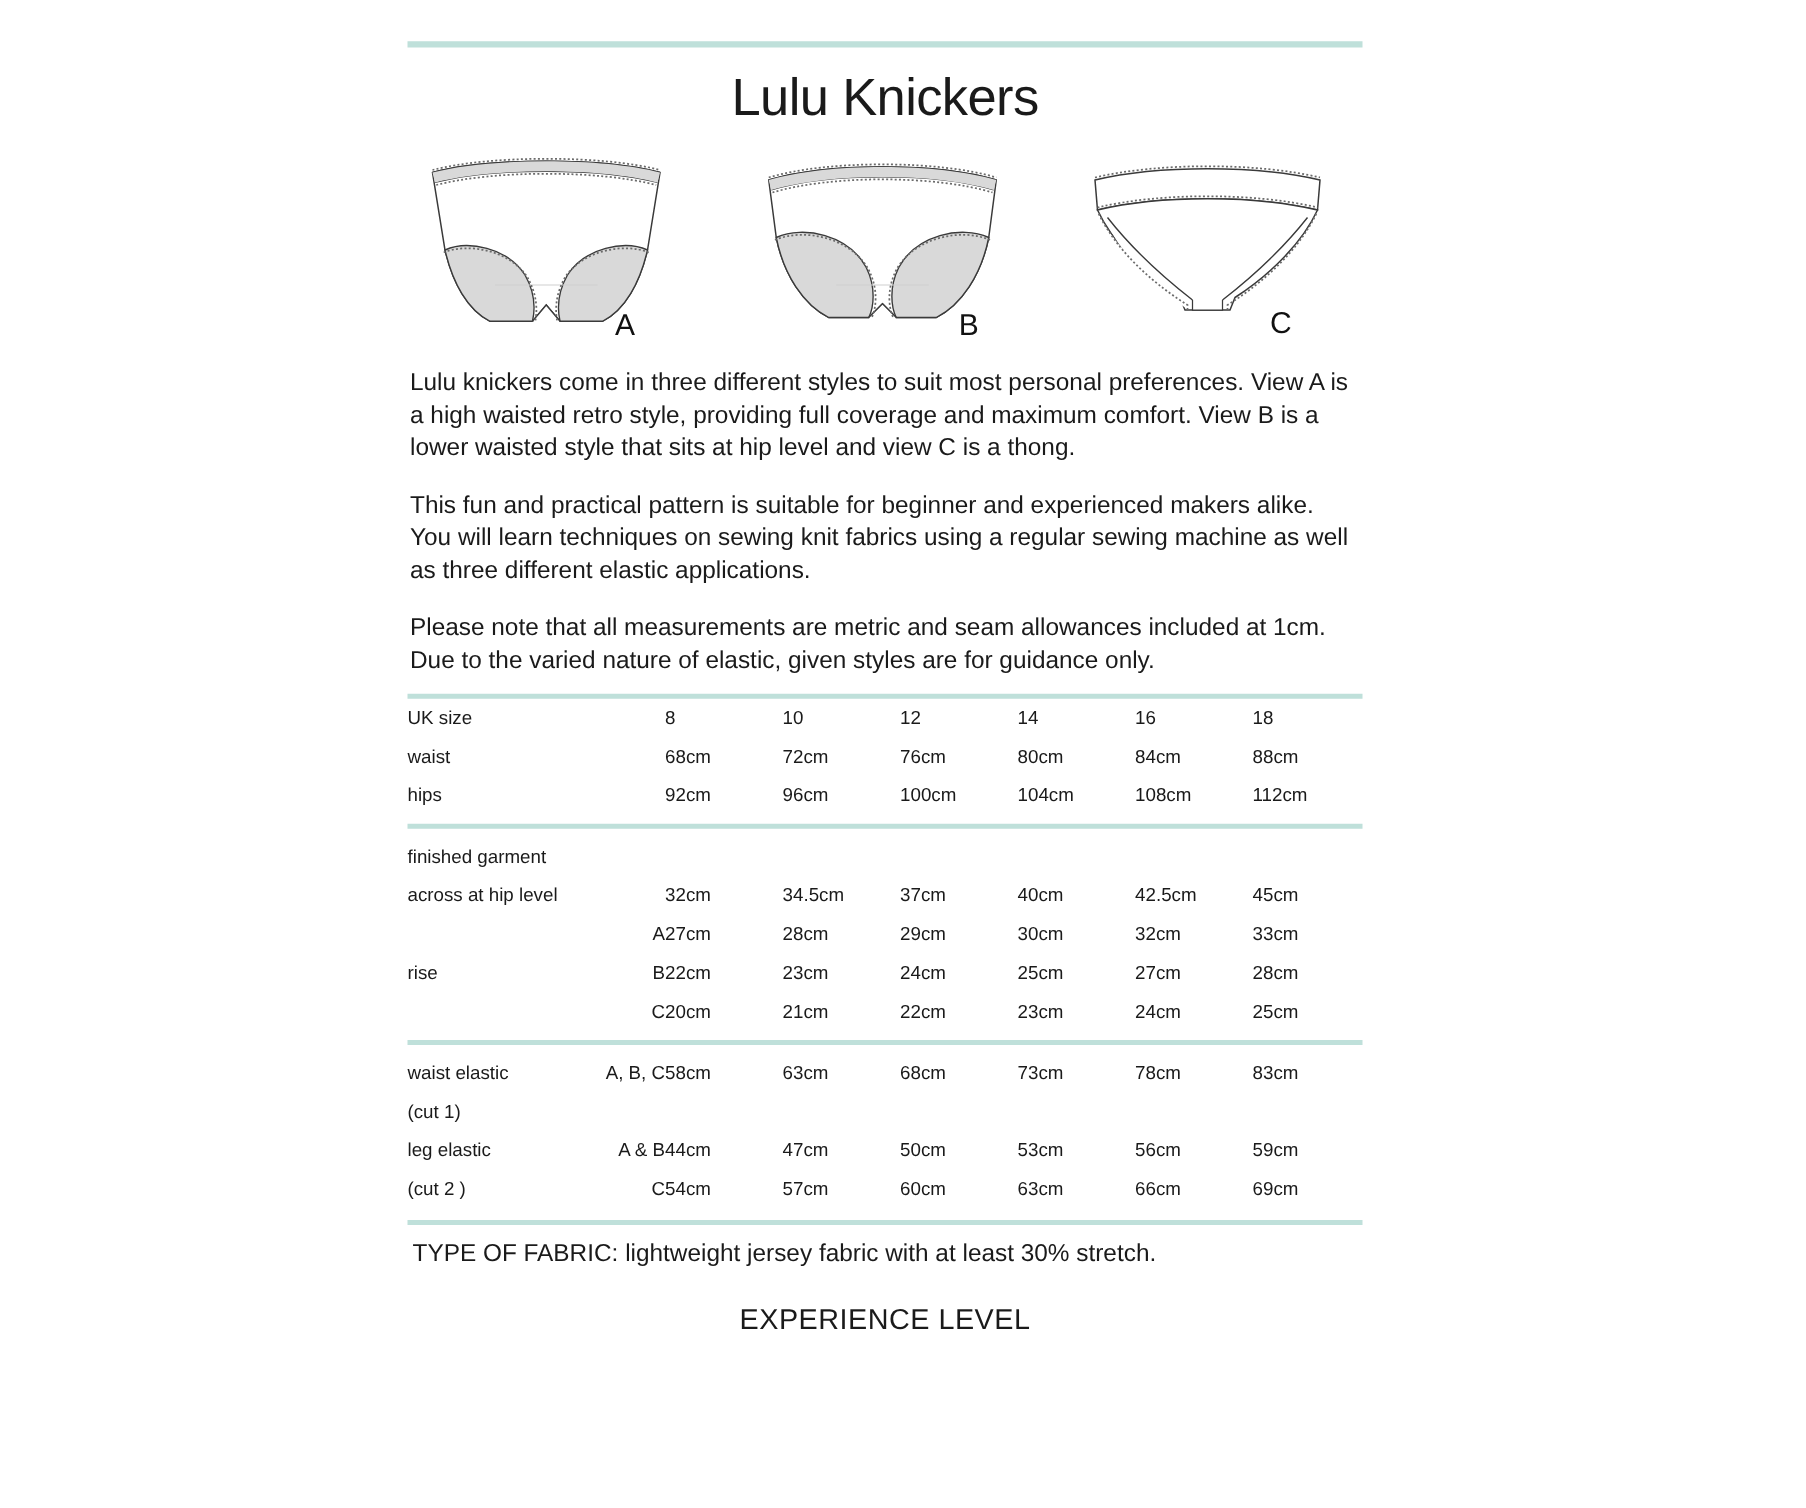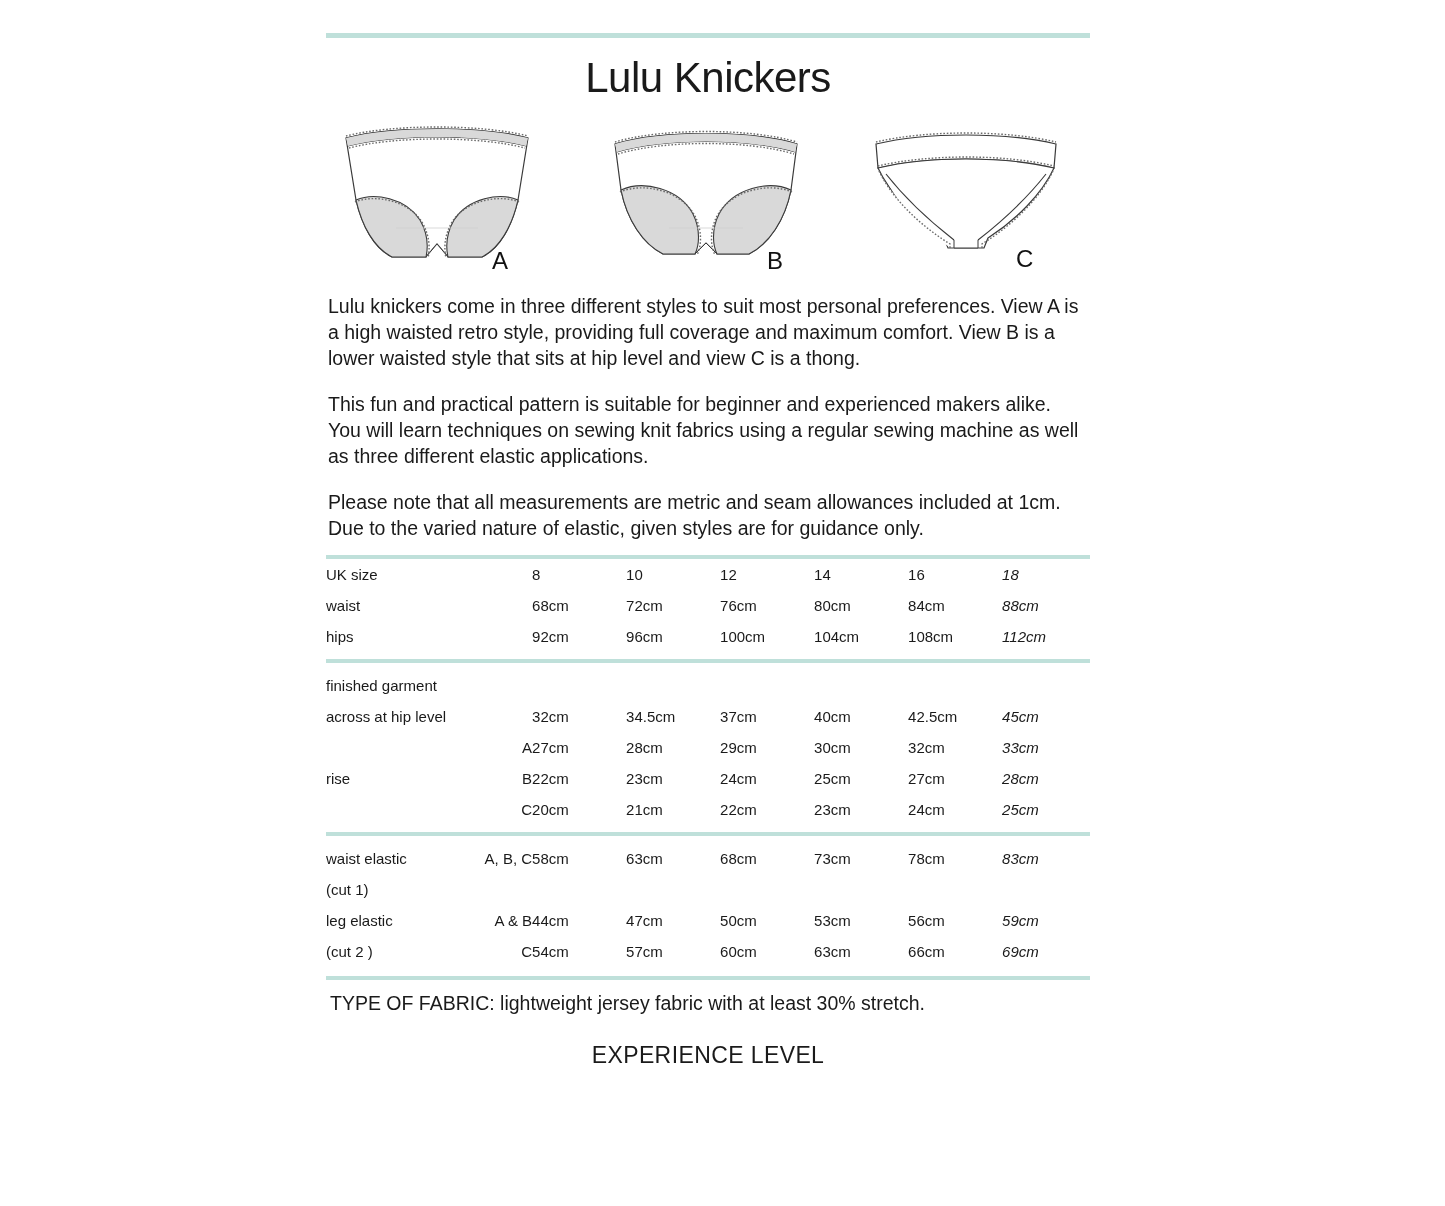--- a/index.html
+++ b/index.html
@@ -93,21 +93,21 @@
     line-height: 31px;
     white-space: nowrap;
   }
   td.lbl { width: 118px; padding-left: 4px; }
   td.view-col {
     width: 86px;
     text-align: right;
     padding-right: 8px;
   }
   td.val { width: 94px; }
-  td.val-last { width: auto; font-style: italic; }
+  td.val-last { width: auto; }
   .row-pad-top td { padding-top: 10px; }
 
   .divider-row td { padding: 0; }
   .divider-line {
     height: 4px;
     background: #bfe0da;
     margin: 7px 0 7px 0;
   }
 
   

